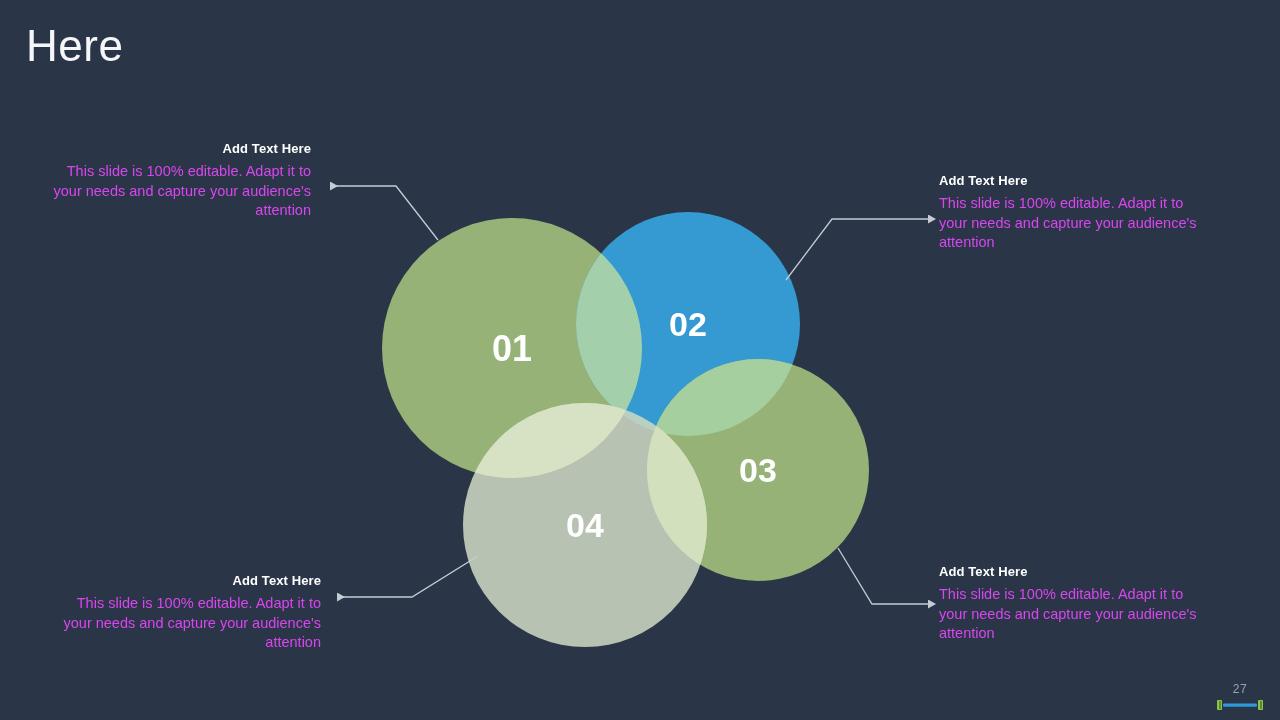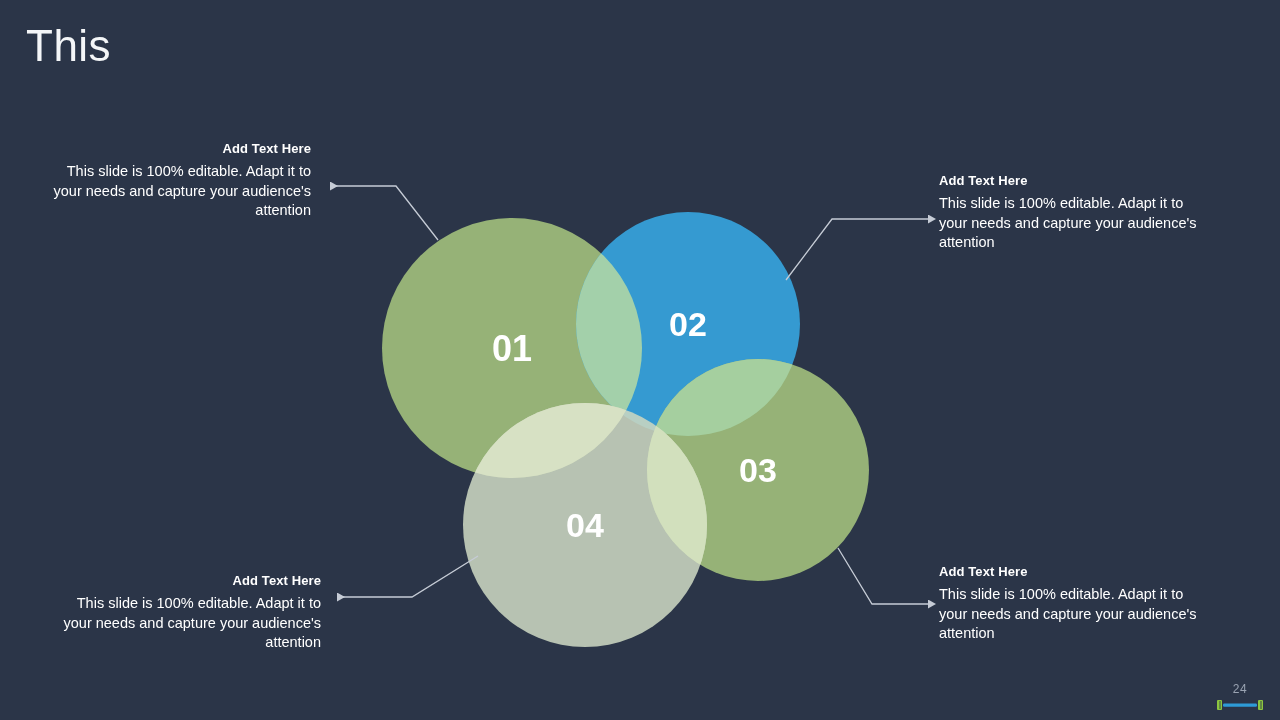--- a/index.html
+++ b/index.html
@@ -60,21 +60,21 @@
     font-size: 13px;
     font-weight: bold;
     color: #ffffff;
     letter-spacing: 0.1px;
     margin-bottom: 5px;
     line-height: 1.25;
   }
   .callout .callout-body {
     font-size: 14.5px;
     font-weight: 400;
-    color: #ffffff;
+    color: #d946ef;
     line-height: 1.33;
   }
   .callout.align-right {
     text-align: right;
   }
   .callout.align-left {
     text-align: left;
   }
 
   #callout-tl { left: 46px;  top: 141px; width: 265px; }
@@ -99,21 +99,21 @@
     bottom: 8px;
     width: 48px;
     height: 14px;
   }
 </style>
 </head>
 <body>
 
 <div class="slide">
 
-  <div class="page-title">This</div>
+  <div class="page-title">Here</div>
 
   <svg class="venn-stage" viewBox="0 0 1280 720">
     <defs>
 
       <filter id="noop">
           <feBlend in="SourceGraphic"></feBlend>
         </filter>
     </defs>
 
     <g style="mix-blend-mode:normal">
@@ -190,21 +190,21 @@
   <div class="callout align-right" id="callout-bl">
     <div class="callout-title">Add Text Here</div>
     <div class="callout-body">This slide is 100% editable. Adapt it to your needs and capture your audience's attention</div>
   </div>
 
   <div class="callout align-left" id="callout-br">
     <div class="callout-title">Add Text Here</div>
     <div class="callout-body">This slide is 100% editable. Adapt it to your needs and capture your audience's attention</div>
   </div>
 
-  <div class="footer-page-number">24</div>
+  <div class="footer-page-number">27</div>
 
   <svg class="footer-bar" viewBox="0 0 48 14">
     <rect x="1" y="2" width="5" height="10" rx="1" fill="#8cc63f"></rect>
     <rect x="3.2" y="3" width="1.6" height="8" fill="#2b3548" opacity="0.55"></rect>
     <rect x="7" y="5.5" width="34" height="3.2" rx="1.2" fill="#2e9bd6"></rect>
     <rect x="42" y="2" width="5" height="10" rx="1" fill="#8cc63f"></rect>
     <rect x="44.2" y="3" width="1.6" height="8" fill="#2b3548" opacity="0.55"></rect>
   </svg>
 
 </div>

